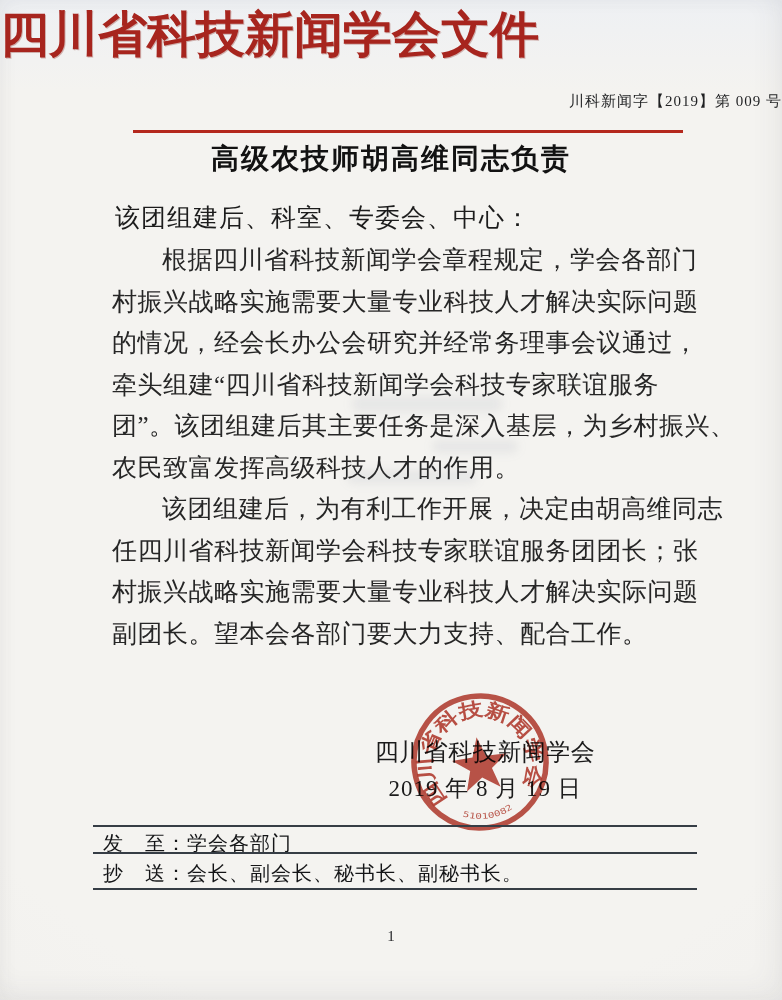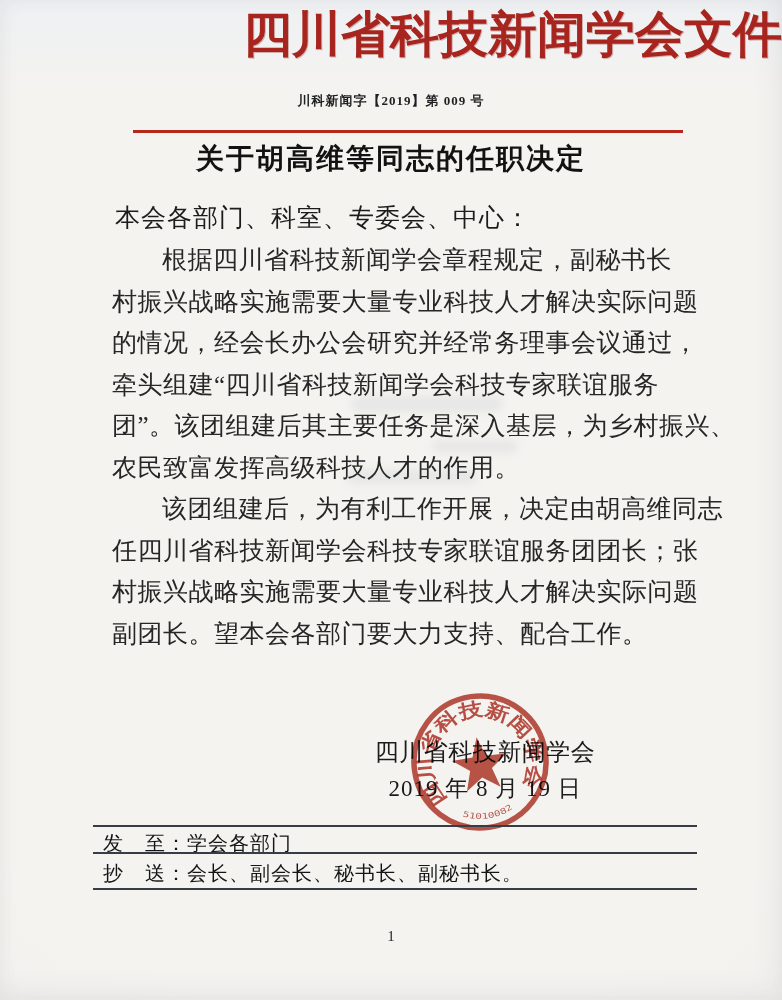--- a/index.html
+++ b/index.html
@@ -6,28 +6,28 @@
   .page{
     position:relative;width:782px;height:1000px;overflow:hidden;
     background:
       linear-gradient(180deg,#eef0f3 0%, rgba(238,240,243,0) 90px),
       radial-gradient(ellipse 130% 110% at 50% 42%, #f4f3f0 55%, #edecea 100%);
     font-family:"Liberation Serif","DejaVu Serif",serif;
   }
   .vignette{position:absolute;inset:0;pointer-events:none;
     box-shadow:inset -8px -10px 26px rgba(70,75,85,0.06), inset 4px 2px 18px rgba(70,75,85,0.04);}
   .header-title{
-    position:absolute;top:3px;left:0;width:100%;text-align:right;
+    position:absolute;top:3px;left:0;width:100%;text-align:left;
     font-size:49px;line-height:63px;font-weight:bold;color:#a7251e;
     letter-spacing:0px;text-shadow:1px 1px 0 rgba(130,25,18,0.30);
     white-space:nowrap;
   }
   .doc-number{
-    position:absolute;top:92px;left:0;width:100%;text-align:center;
-    font-size:13px;font-weight:bold;color:#1f2022;letter-spacing:1px;white-space:nowrap;
+    position:absolute;top:92px;left:0;width:100%;text-align:right;
+    font-size:15px;font-weight:normal;color:#1f2022;letter-spacing:1px;white-space:nowrap;
   }
   .red-rule{position:absolute;top:130px;left:133px;width:550px;height:3px;background:#b4281d;}
   .doc-title{
     position:absolute;top:140px;left:0;width:100%;text-align:center;
     font-size:28px;font-weight:bold;color:#121212;letter-spacing:2px;white-space:nowrap;
   }
   .salutation{
     position:absolute;left:115px;top:201px;font-size:25px;color:#1c1c1c;
     letter-spacing:1px;white-space:nowrap;
   }
@@ -57,27 +57,27 @@
 <div class="page">
 
   <div class="vignette"></div>
 
   <div class="header-title">四川省科技新闻学会文件</div>
 
   <div class="doc-number">川科新闻字【2019】第 009 号</div>
 
   <div class="red-rule"></div>
 
-  <div class="doc-title">关于胡高维等同志的任职决定</div>
+  <div class="doc-title">高级农技师胡高维同志负责</div>
 
-  <div class="salutation">本会各部门、科室、专委会、中心：</div>
+  <div class="salutation">该团组建后、科室、专委会、中心：</div>
 
   <div class="paragraphs" id="paragraphs">
       <div class="para">
-        <div class="line indent">根据四川省科技新闻学会章程规定，副秘书长</div>
+        <div class="line indent">根据四川省科技新闻学会章程规定，学会各部门</div>
         <div class="line">村振兴战略实施需要大量专业科技人才解决实际问题</div>
         <div class="line">的情况，经会长办公会研究并经常务理事会议通过，</div>
         <div class="line">牵头组建“四川省科技新闻学会科技专家联谊服务</div>
         <div class="line">团”。该团组建后其主要任务是深入基层，为乡村振兴、</div>
         <div class="line">农民致富发挥高级科技人才的作用。</div>
       </div>
       <div class="para">
         <div class="line indent">该团组建后，为有利工作开展，决定由胡高维同志</div>
         <div class="line">任四川省科技新闻学会科技专家联谊服务团团长；张</div>
         <div class="line">村振兴战略实施需要大量专业科技人才解决实际问题</div>

